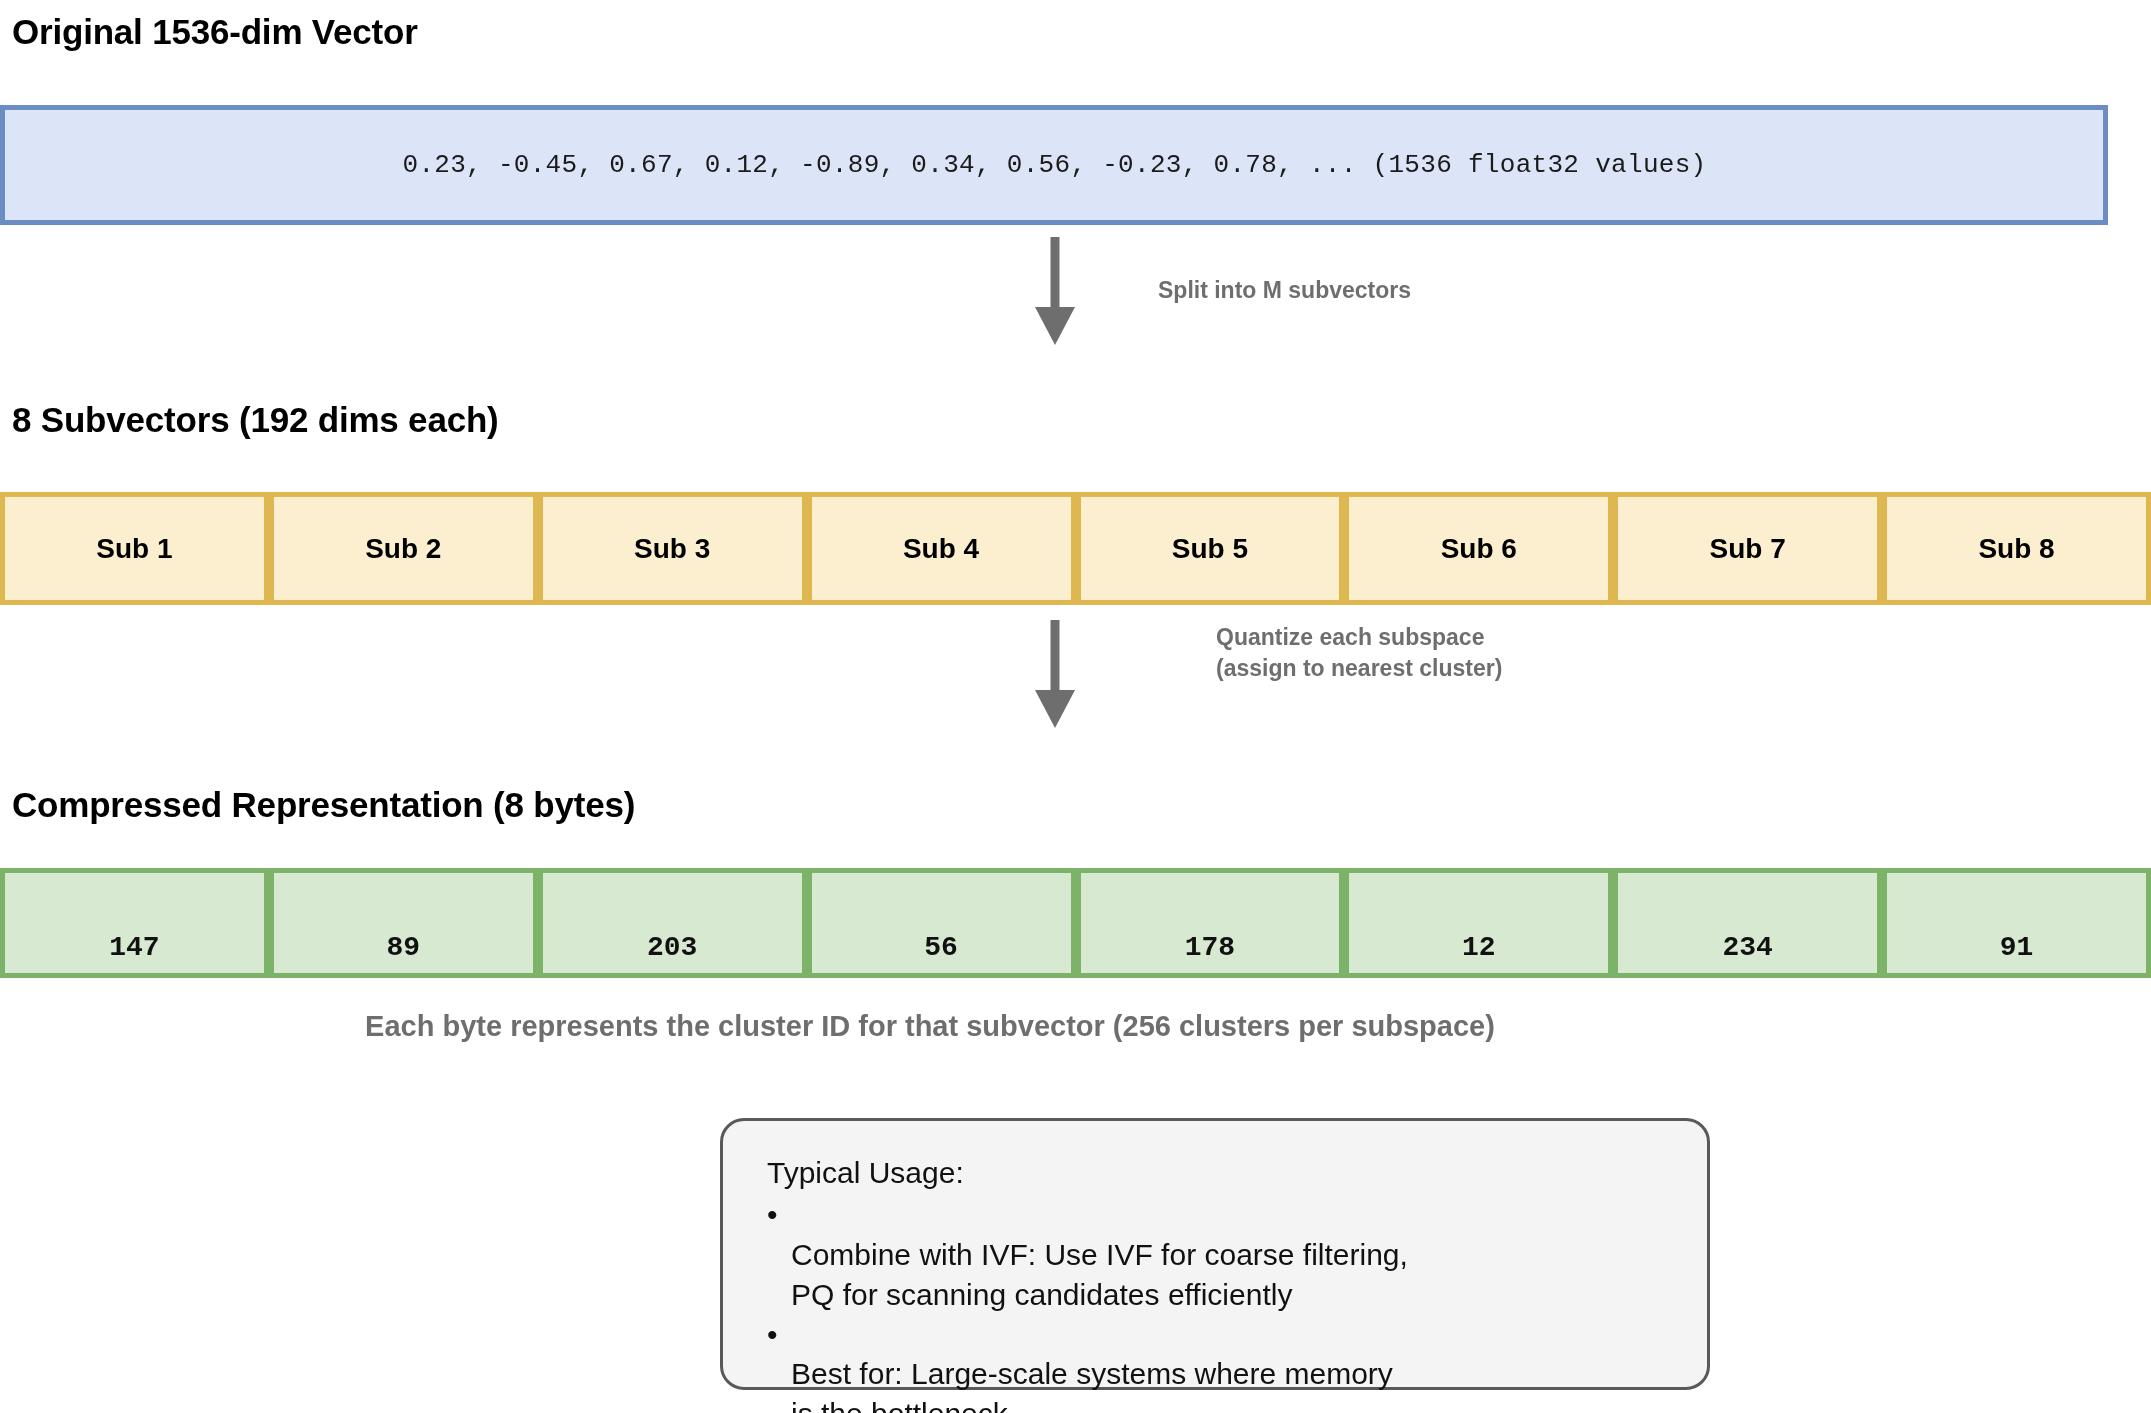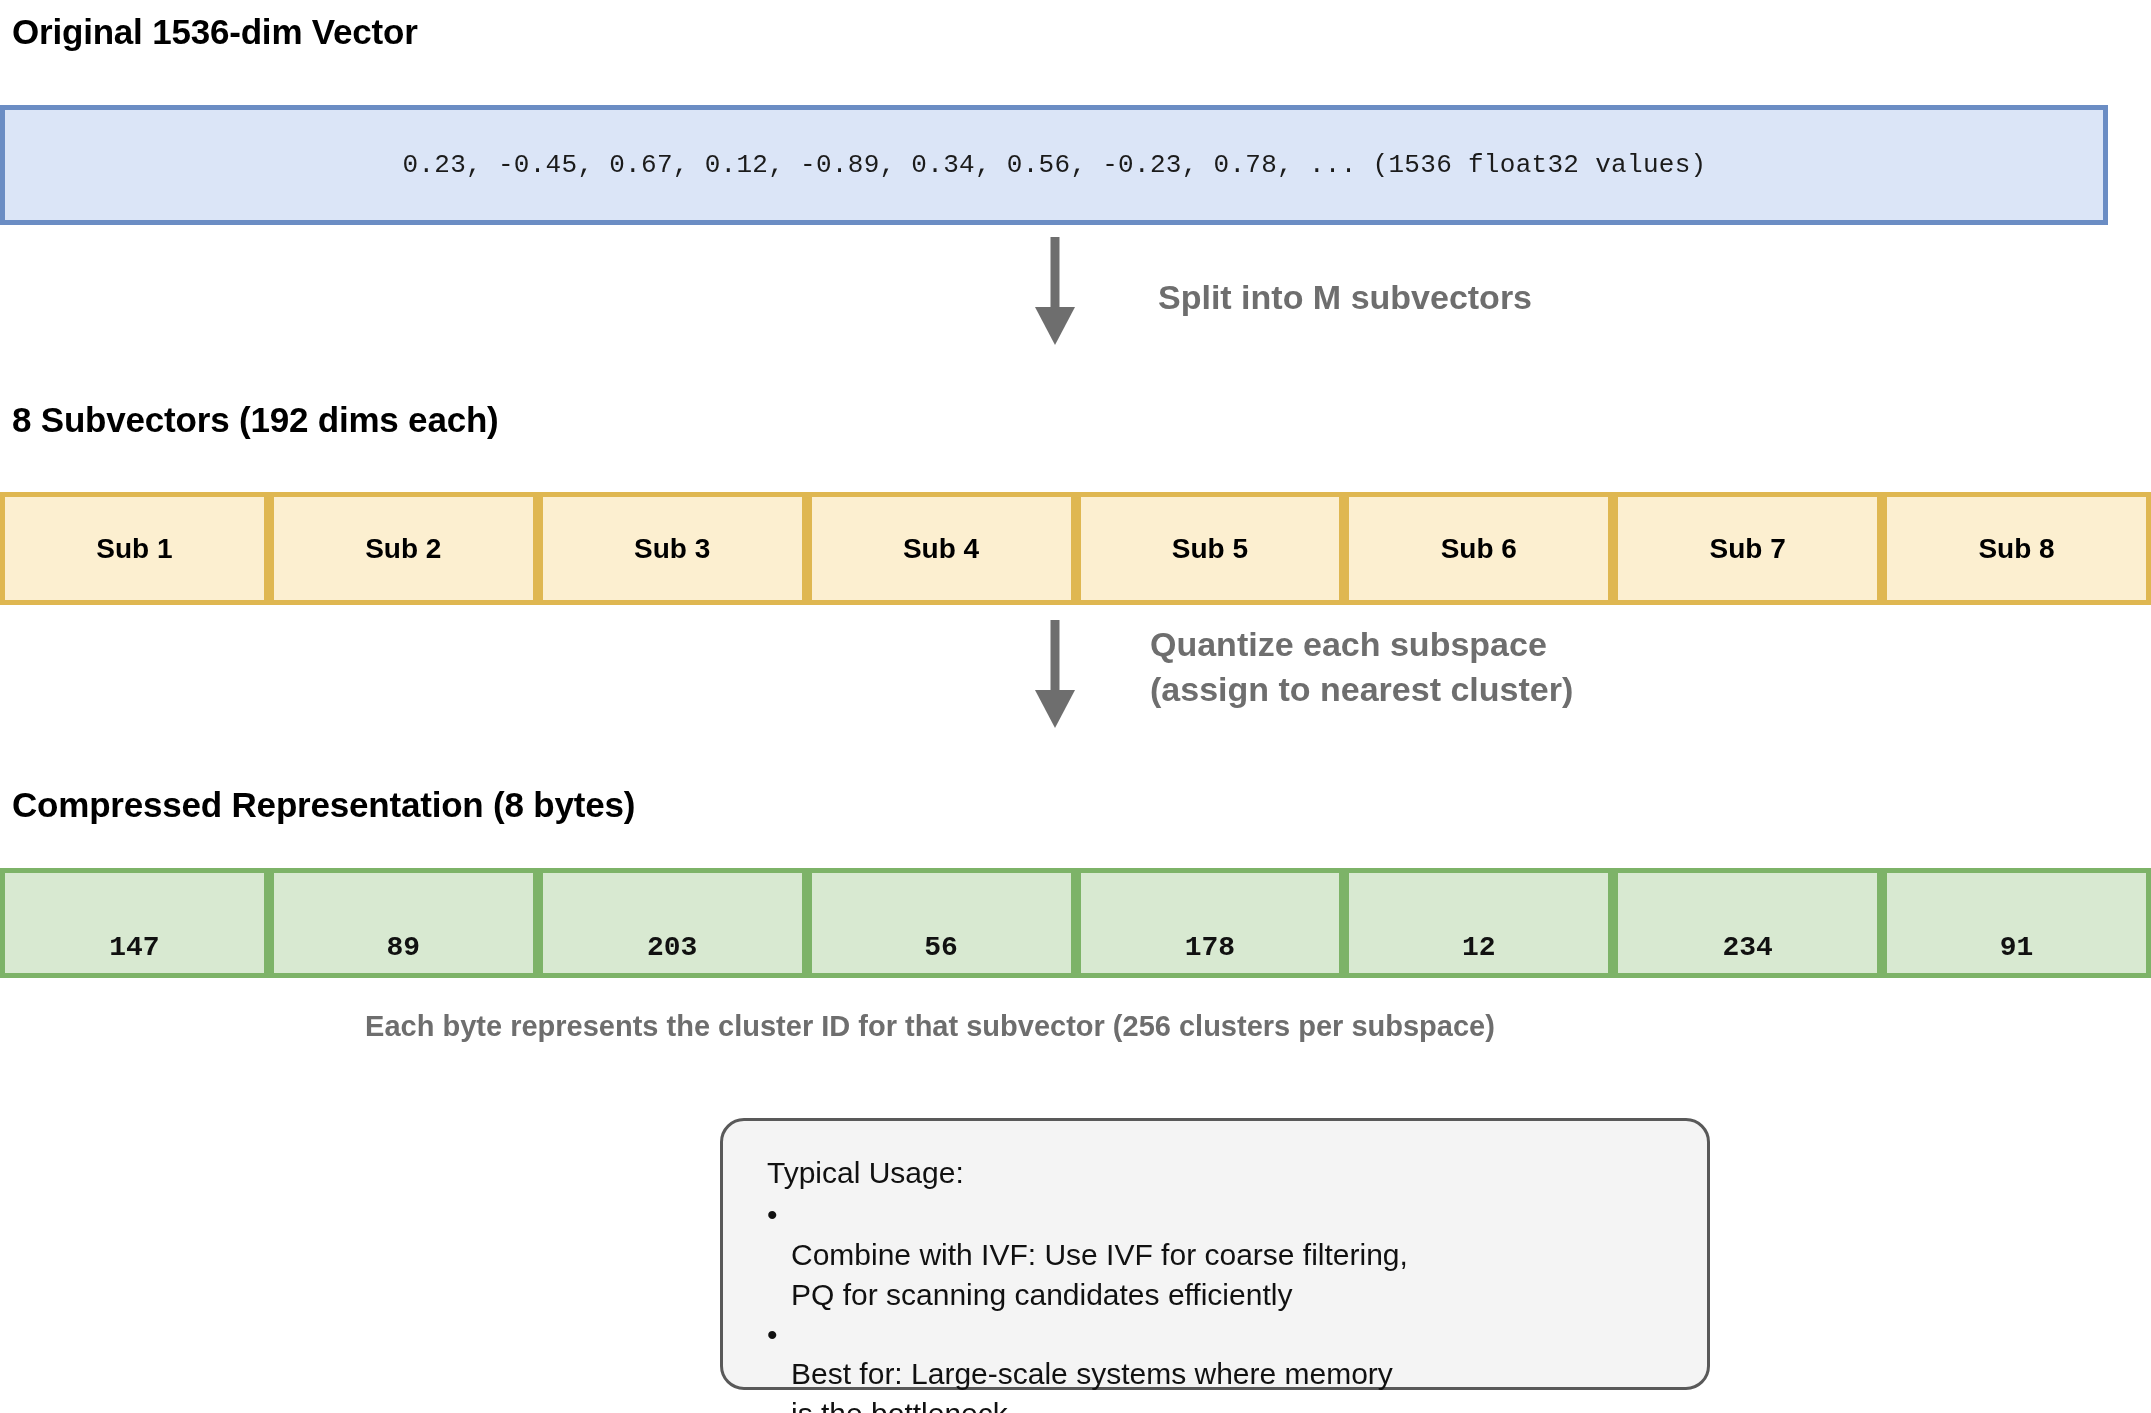--- a/index.html
+++ b/index.html
@@ -61,28 +61,28 @@
   .flow-arrow {
     position: absolute;
     width: 60px;
     height: 110px;
   }
   #arrow-split { left: 1025px; top: 237px; }
   #arrow-quantize { left: 1025px; top: 620px; }
 
   .arrow-label {
     position: absolute;
-    font-size: 34px;
+    font-size: 23px;
     font-weight: bold;
     color: #6e6e6e;
     line-height: 1.33;
     white-space: nowrap;
   }
   #label-split { left: 1158px; top: 275px; }
-  #label-quantize { left: 1150px; top: 622px; }
+  #label-quantize { left: 1216px; top: 622px; }
 
   
   .box-row {
     position: absolute;
     left: 0px;
     width: 2151px;
     display: flex;
   }
   #subvector-row { top: 492px; height: 113px; }
   #compressed-row { top: 868px; height: 110px; }

